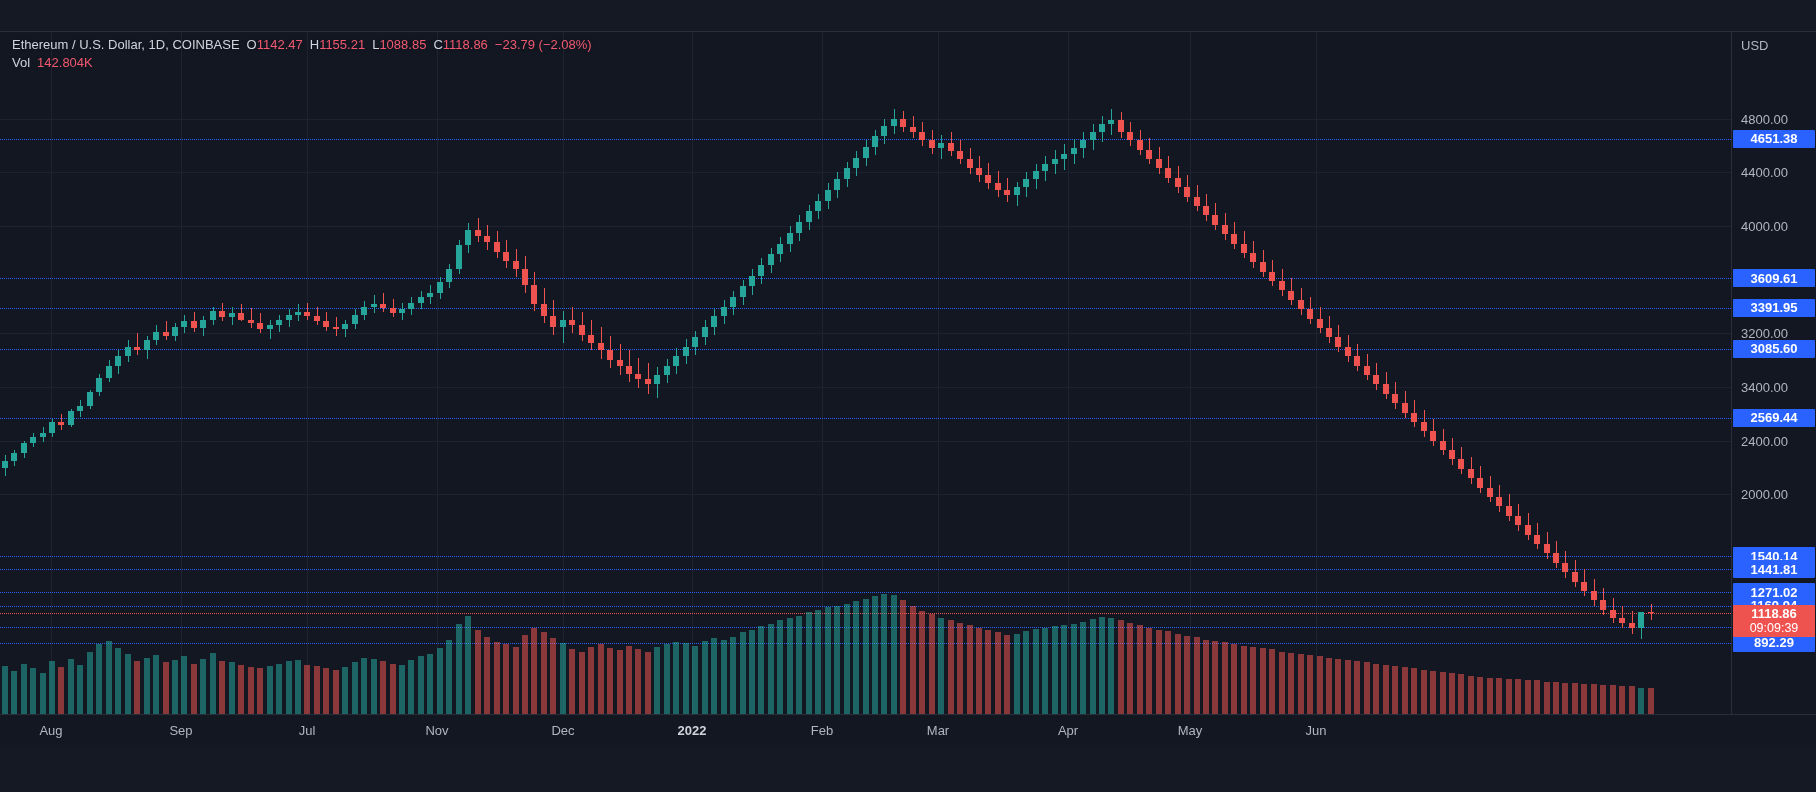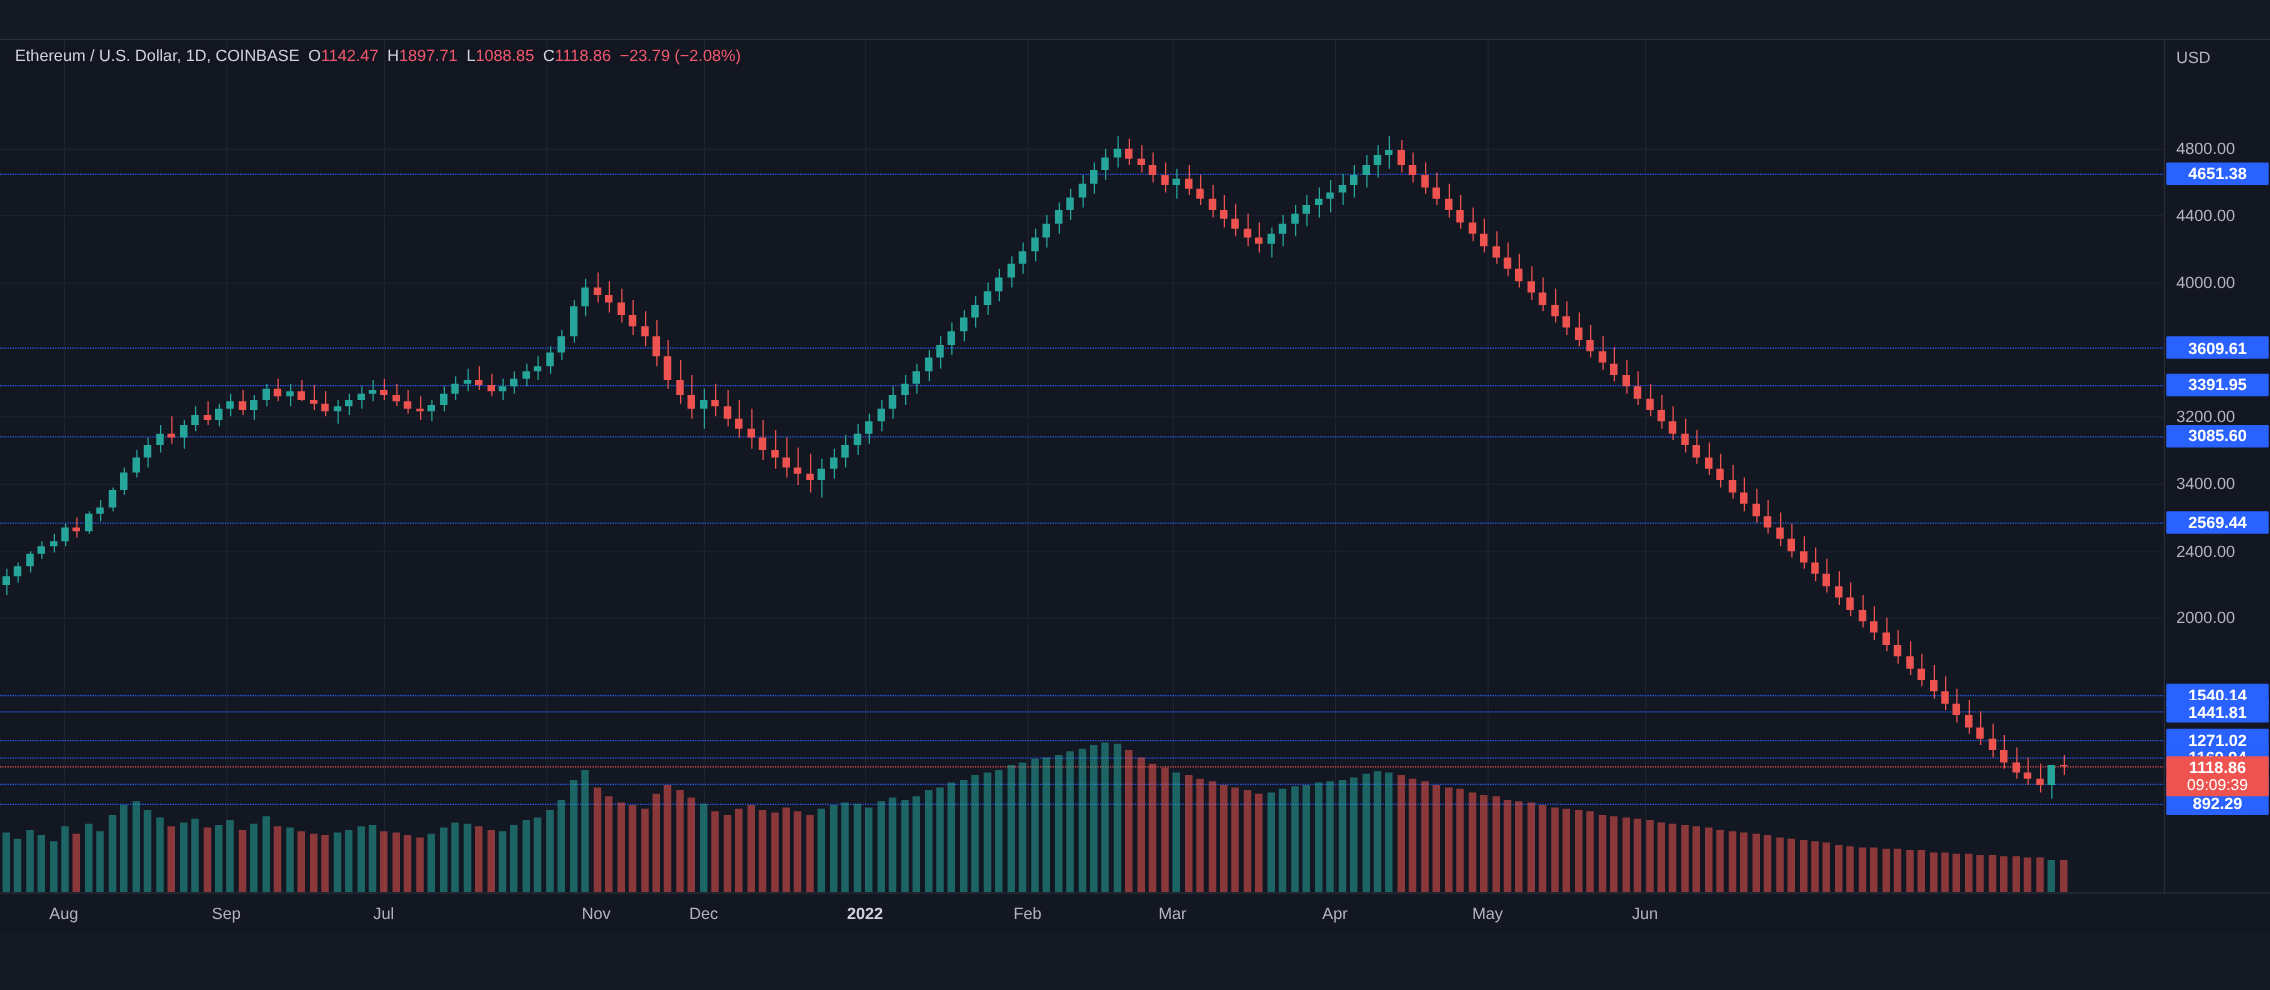--- a/index.html
+++ b/index.html
@@ -700,29 +700,34 @@
         </div>
 
       <div class="legend">
         <div class="legend-row">
           <span class="lg-title">Ethereum / U.S. Dollar, 1D, COINBASE</span>
           <span class="lg-gap"></span>
           <span class="lg-k">O</span>
             <span class="lg-v">1142.47</span>
           <span class="lg-gap"></span>
           <span class="lg-k">H</span>
-            <span class="lg-v">1897.71</span>
+            <span class="lg-v">1155.21</span>
           <span class="lg-gap"></span>
           <span class="lg-k">L</span>
             <span class="lg-v">1088.85</span>
           <span class="lg-gap"></span>
           <span class="lg-k">C</span>
             <span class="lg-v">1118.86</span>
           <span class="lg-gap"></span>
           <span class="lg-neg">−23.79 (−2.08%)</span>
+        </div>
+        <div class="legend-row">
+          <span class="lg-vol-label">Vol</span>
+          <span class="lg-gap"></span>
+          <span class="lg-vol-val">142.804K</span>
         </div>
       </div>
     </div>
 
     <div class="price-scale" id="price-scale">
       <div class="ps-unit">USD</div>
     <div class="ps-tick" style="top: 86.8246px;">4800.00</div>
         <div class="ps-tick" style="top: 140.474px;">4400.00</div>
         <div class="ps-tick" style="top: 194.123px;">4000.00</div>
         <div class="ps-tick" style="top: 301.422px;">3200.00</div>
@@ -743,21 +748,21 @@
         <div class="ps-badge current" style="top: 588.551px; background: rgb(239, 83, 80);">
           <span class="cp">1118.86</span>
           <span class="ct">09:09:39</span>
         </div>
       </div>
 
     <div class="time-scale" id="time-scale">
         <div class="ts-tick" style="left: 51px;">Aug</div>
         <div class="ts-tick" style="left: 181px;">Sep</div>
         <div class="ts-tick" style="left: 307px;">Jul</div>
-        <div class="ts-tick" style="left: 437px; margin-left: 40px;">Nov</div>
+        <div class="ts-tick" style="left: 437px;">Nov</div>
         <div class="ts-tick" style="left: 563px;">Dec</div>
         <div class="ts-tick bold" style="left: 692px;">2022</div>
         <div class="ts-tick" style="left: 822px;">Feb</div>
         <div class="ts-tick" style="left: 938px;">Mar</div>
         <div class="ts-tick" style="left: 1068px;">Apr</div>
         <div class="ts-tick" style="left: 1190px;">May</div>
         <div class="ts-tick" style="left: 1316px;">Jun</div>
       </div>
 
   </div>

